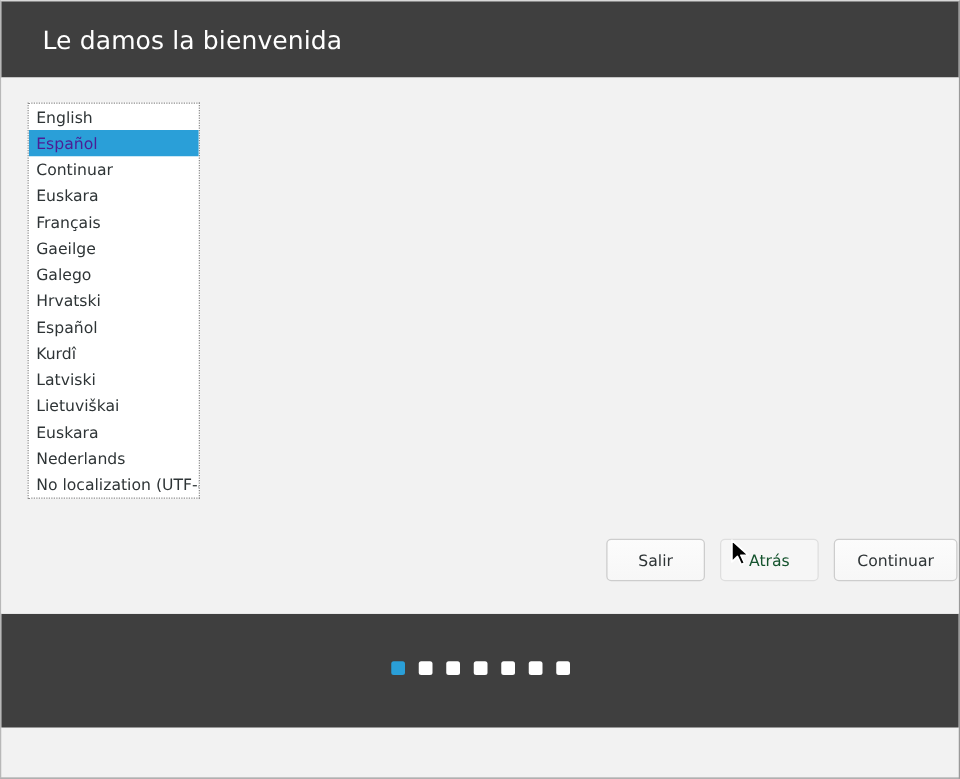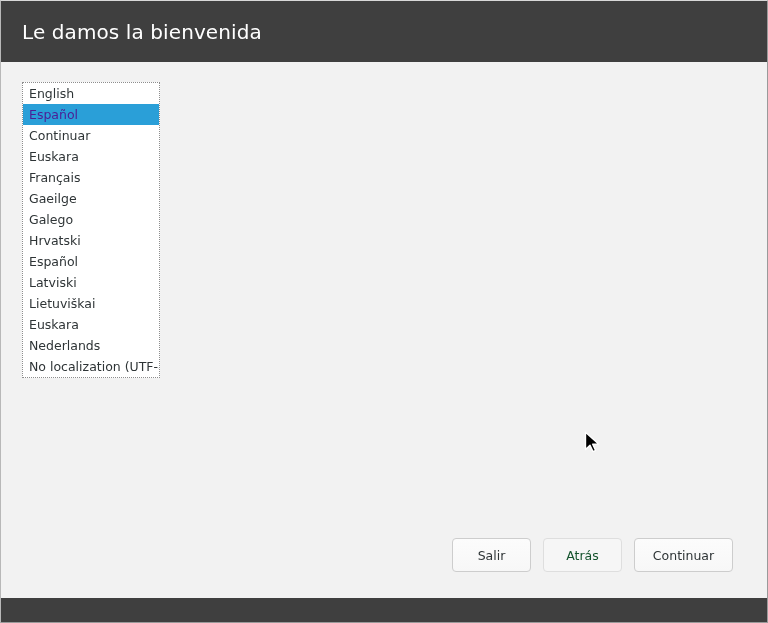--- a/index.html
+++ b/index.html
@@ -95,34 +95,34 @@
     justify-content: center;
     cursor: default;
   }
 
   
   #header {
     height: 61px;
     background: #3f3f3f;
     display: flex;
     align-items: center;
-    padding-left: 21px;
+    padding-left: 33px;
     box-sizing: border-box;
   }
   #header-title {
     color: #ffffff;
     font-size: 20px;
     font-weight: normal;
     letter-spacing: 0.1px;
   }
 
   
   #content {
     position: relative;
-    height: 536px;
+    height: 429px;
     background: #f2f2f2;
     box-sizing: border-box;
   }
 
   #lang-listbox {
     position: absolute;
     left: 21px;
     top: 20px;
     width: 136px;
     background: #ffffff;
@@ -142,21 +142,21 @@
     box-sizing: border-box;
   }
   .lang-item.selected {
     background: #2a9fd8;
     color: #4c1d95;
   }
 
   
   #button-row {
     position: absolute;
-    right: 34px;
+    right: 1px;
     bottom: 26px;
     display: flex;
     gap: 12px;
   }
   .btn {
     min-width: 79px;
     height: 34px;
     padding: 0 14px;
     background: linear-gradient(to bottom, #fcfcfc 0%, #f7f7f7 100%);
     border: 1px solid #cdcdcd;
@@ -227,20 +227,21 @@
     <div id="lang-listbox">
       <div class="lang-item">English</div>
       <div class="lang-item selected">Español</div>
       <div class="lang-item">Continuar</div>
       <div class="lang-item">Euskara</div>
       <div class="lang-item">Français</div>
       <div class="lang-item">Gaeilge</div>
       <div class="lang-item">Galego</div>
       <div class="lang-item">Hrvatski</div>
       <div class="lang-item">Español</div>
+      <div class="lang-item">Kurdî</div>
       <div class="lang-item">Latviski</div>
       <div class="lang-item">Lietuviškai</div>
       <div class="lang-item">Euskara</div>
       <div class="lang-item">Nederlands</div>
       <div class="lang-item">No localization (UTF-8)</div>
     </div>
 
     <div id="button-row">
       <button class="btn">Salir</button>
       <button class="btn disabled" disabled="">Atrás</button>

